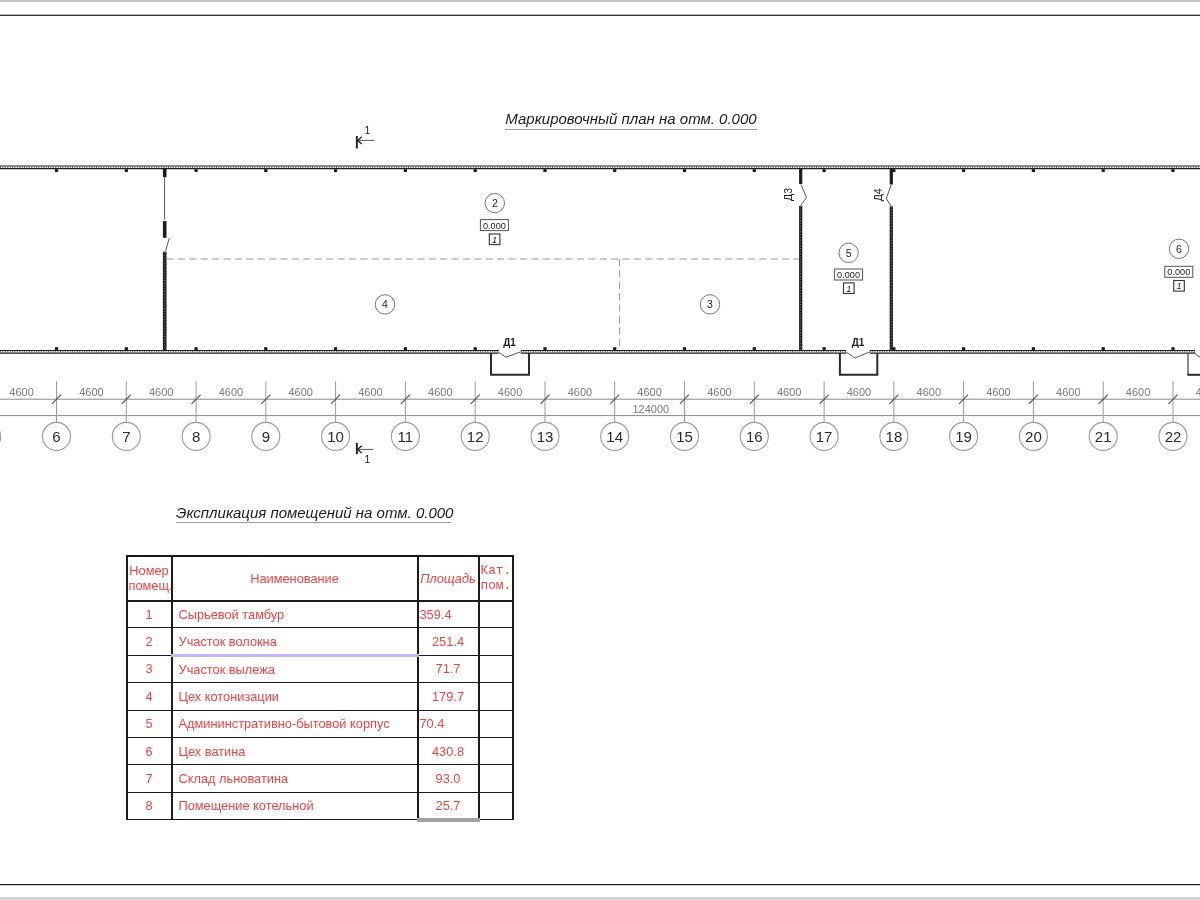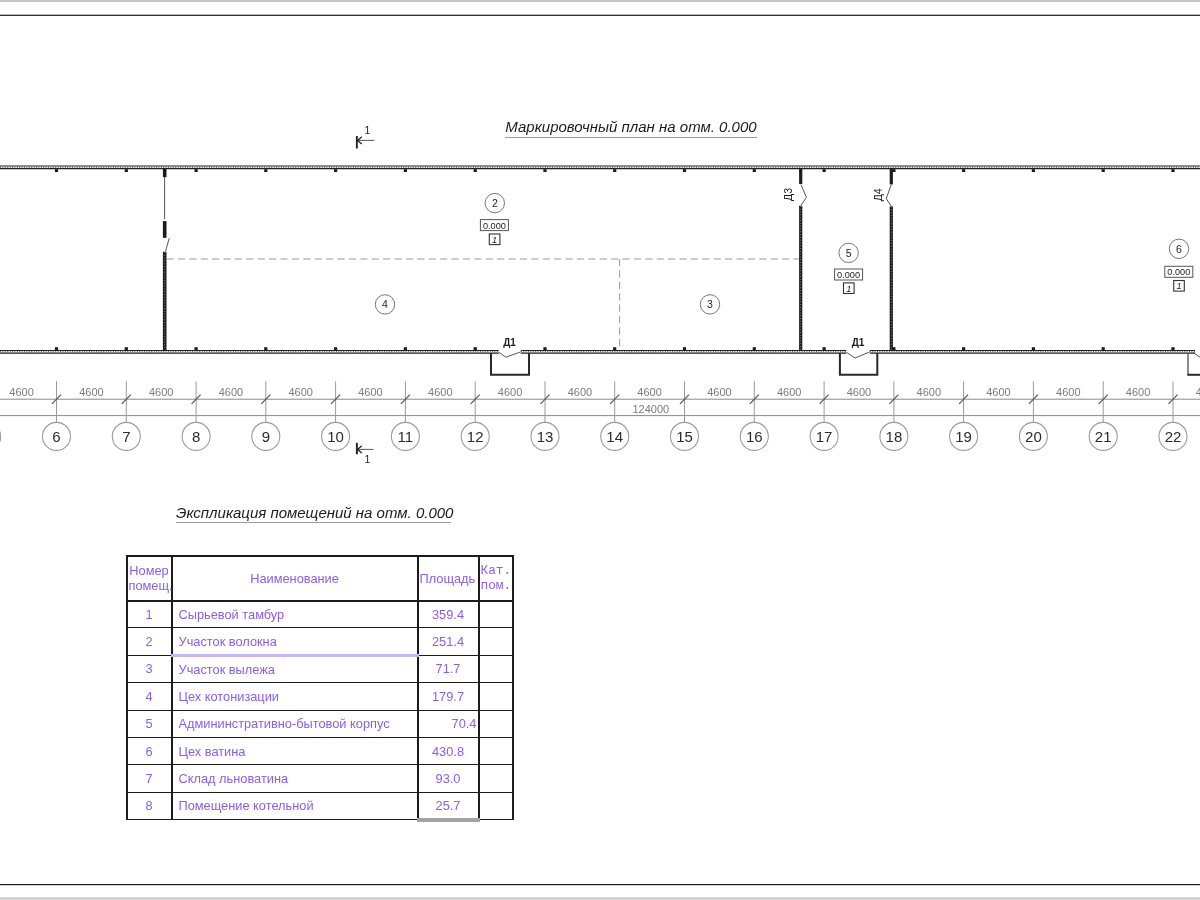--- a/index.html
+++ b/index.html
@@ -281,45 +281,45 @@
 <text x="754.3" y="441.6">16</text>
 <text x="824.1" y="441.6">17</text>
 <text x="893.9" y="441.6">18</text>
 <text x="963.6" y="441.6">19</text>
 <text x="1033.4" y="441.6">20</text>
 <text x="1103.2" y="441.6">21</text>
 <text x="1173.0" y="441.6">22</text>
 </g>
 </svg>
 
-<div class="abs" style="left:505px;top:119px;width:252px;text-align:center;font-style:italic;font-size:15px;line-height:15px;color:#1c1c1c;border-bottom:1px solid #9a9a9a;padding-bottom:2.5px;white-space:nowrap;">Маркировочный план на отм. 0.000</div>
+<div class="abs" style="left:505px;top:111px;width:252px;text-align:center;font-style:italic;font-size:15px;line-height:15px;color:#1c1c1c;border-bottom:1px solid #9a9a9a;padding-bottom:2.5px;white-space:nowrap;">Маркировочный план на отм. 0.000</div>
 
 <div class="abs" style="left:176px;top:505px;width:275px;text-align:center;font-style:italic;font-size:15px;line-height:15px;color:#1c1c1c;border-bottom:1px solid #9a9a9a;padding-bottom:2px;white-space:nowrap;">Экспликация помещений на отм. 0.000</div>
 
 <div class="abs" style="left:125.5px;top:555px;">
-<table style="border-collapse:collapse;table-layout:fixed;width:386px;font-size:12.8px;color:#8b5cf6;padding-left:21px;">
+<table style="border-collapse:collapse;table-layout:fixed;width:386px;font-size:12.8px;color:#ef4444;padding-left:21px;">
 <colgroup>
           <col style="width:45px">
           <col style="width:246px">
           <col style="width:61px">
           <col style="width:34px">
         </colgroup>
 
 <tbody>
           <tr style="height:44.5px;">
  <td style="border:2px solid #1c1c1c;text-align:center;line-height:15px;">Номер помещ.</td>
  <td style="border:2px solid #1c1c1c;text-align:center;">Наименование</td>
- <td style="border:2px solid #1c1c1c;">Площадь</td>
+ <td style="border:2px solid #1c1c1c;text-align:center;font-style:italic;">Площадь</td>
  <td style="border:2px solid #1c1c1c;text-align:center;line-height:15px;font-family:Liberation Mono, monospace;">Кат. пом.</td>
 </tr>
 
 <tr style="height:27.4px;">
  <td style="border:2px solid #1c1c1c;border-top:none;border-bottom:1px solid #1c1c1c;text-align:center;">1</td>
  <td style="border:2px solid #1c1c1c;border-top:none;border-bottom:1px solid #1c1c1c;padding-left:6px;">Сырьевой тамбур</td>
- <td style="border:2px solid #1c1c1c;border-top:none;border-bottom:1px solid #1c1c1c;text-align:center;">359.4</td>
+ <td style="border:2px solid #1c1c1c;border-top:none;border-bottom:1px solid #1c1c1c;text-align:left;">359.4</td>
  <td style="border:2px solid #1c1c1c;border-top:none;border-bottom:1px solid #1c1c1c;"></td>
 </tr>
 
 <tr style="height:27.4px;">
  <td style="border:2px solid #1c1c1c;border-top:none;border-bottom:1px solid #1c1c1c;text-align:center;">2</td>
  <td style="border:2px solid #1c1c1c;border-top:none;border-bottom:3px solid #c4b5fd;padding-left:6px;">Участок волокна</td>
  <td style="border:2px solid #1c1c1c;border-top:none;border-bottom:1px solid #1c1c1c;text-align:center;">251.4</td>
  <td style="border:2px solid #1c1c1c;border-top:none;border-bottom:1px solid #1c1c1c;"></td>
 </tr>
 
@@ -333,21 +333,21 @@
 <tr style="height:27.4px;">
  <td style="border:2px solid #1c1c1c;border-top:none;border-bottom:1px solid #1c1c1c;text-align:center;">4</td>
  <td style="border:2px solid #1c1c1c;border-top:none;border-bottom:1px solid #1c1c1c;padding-left:6px;">Цех котонизации</td>
  <td style="border:2px solid #1c1c1c;border-top:none;border-bottom:1px solid #1c1c1c;text-align:center;">179.7</td>
  <td style="border:2px solid #1c1c1c;border-top:none;border-bottom:1px solid #1c1c1c;"></td>
 </tr>
 
 <tr style="height:27.4px;">
  <td style="border:2px solid #1c1c1c;border-top:none;border-bottom:1px solid #1c1c1c;text-align:center;">5</td>
  <td style="border:2px solid #1c1c1c;border-top:none;border-bottom:1px solid #1c1c1c;padding-left:6px;">Админинстративно-бытовой корпус</td>
- <td style="border:2px solid #1c1c1c;border-top:none;border-bottom:1px solid #1c1c1c;text-align:right;">70.4</td>
+ <td style="border:2px solid #1c1c1c;border-top:none;border-bottom:1px solid #1c1c1c;text-align:left;">70.4</td>
  <td style="border:2px solid #1c1c1c;border-top:none;border-bottom:1px solid #1c1c1c;"></td>
 </tr>
 
 <tr style="height:27.4px;">
  <td style="border:2px solid #1c1c1c;border-top:none;border-bottom:1px solid #1c1c1c;text-align:center;">6</td>
  <td style="border:2px solid #1c1c1c;border-top:none;border-bottom:1px solid #1c1c1c;padding-left:6px;">Цех ватина</td>
  <td style="border:2px solid #1c1c1c;border-top:none;border-bottom:1px solid #1c1c1c;text-align:center;">430.8</td>
  <td style="border:2px solid #1c1c1c;border-top:none;border-bottom:1px solid #1c1c1c;"></td>
 </tr>
 

